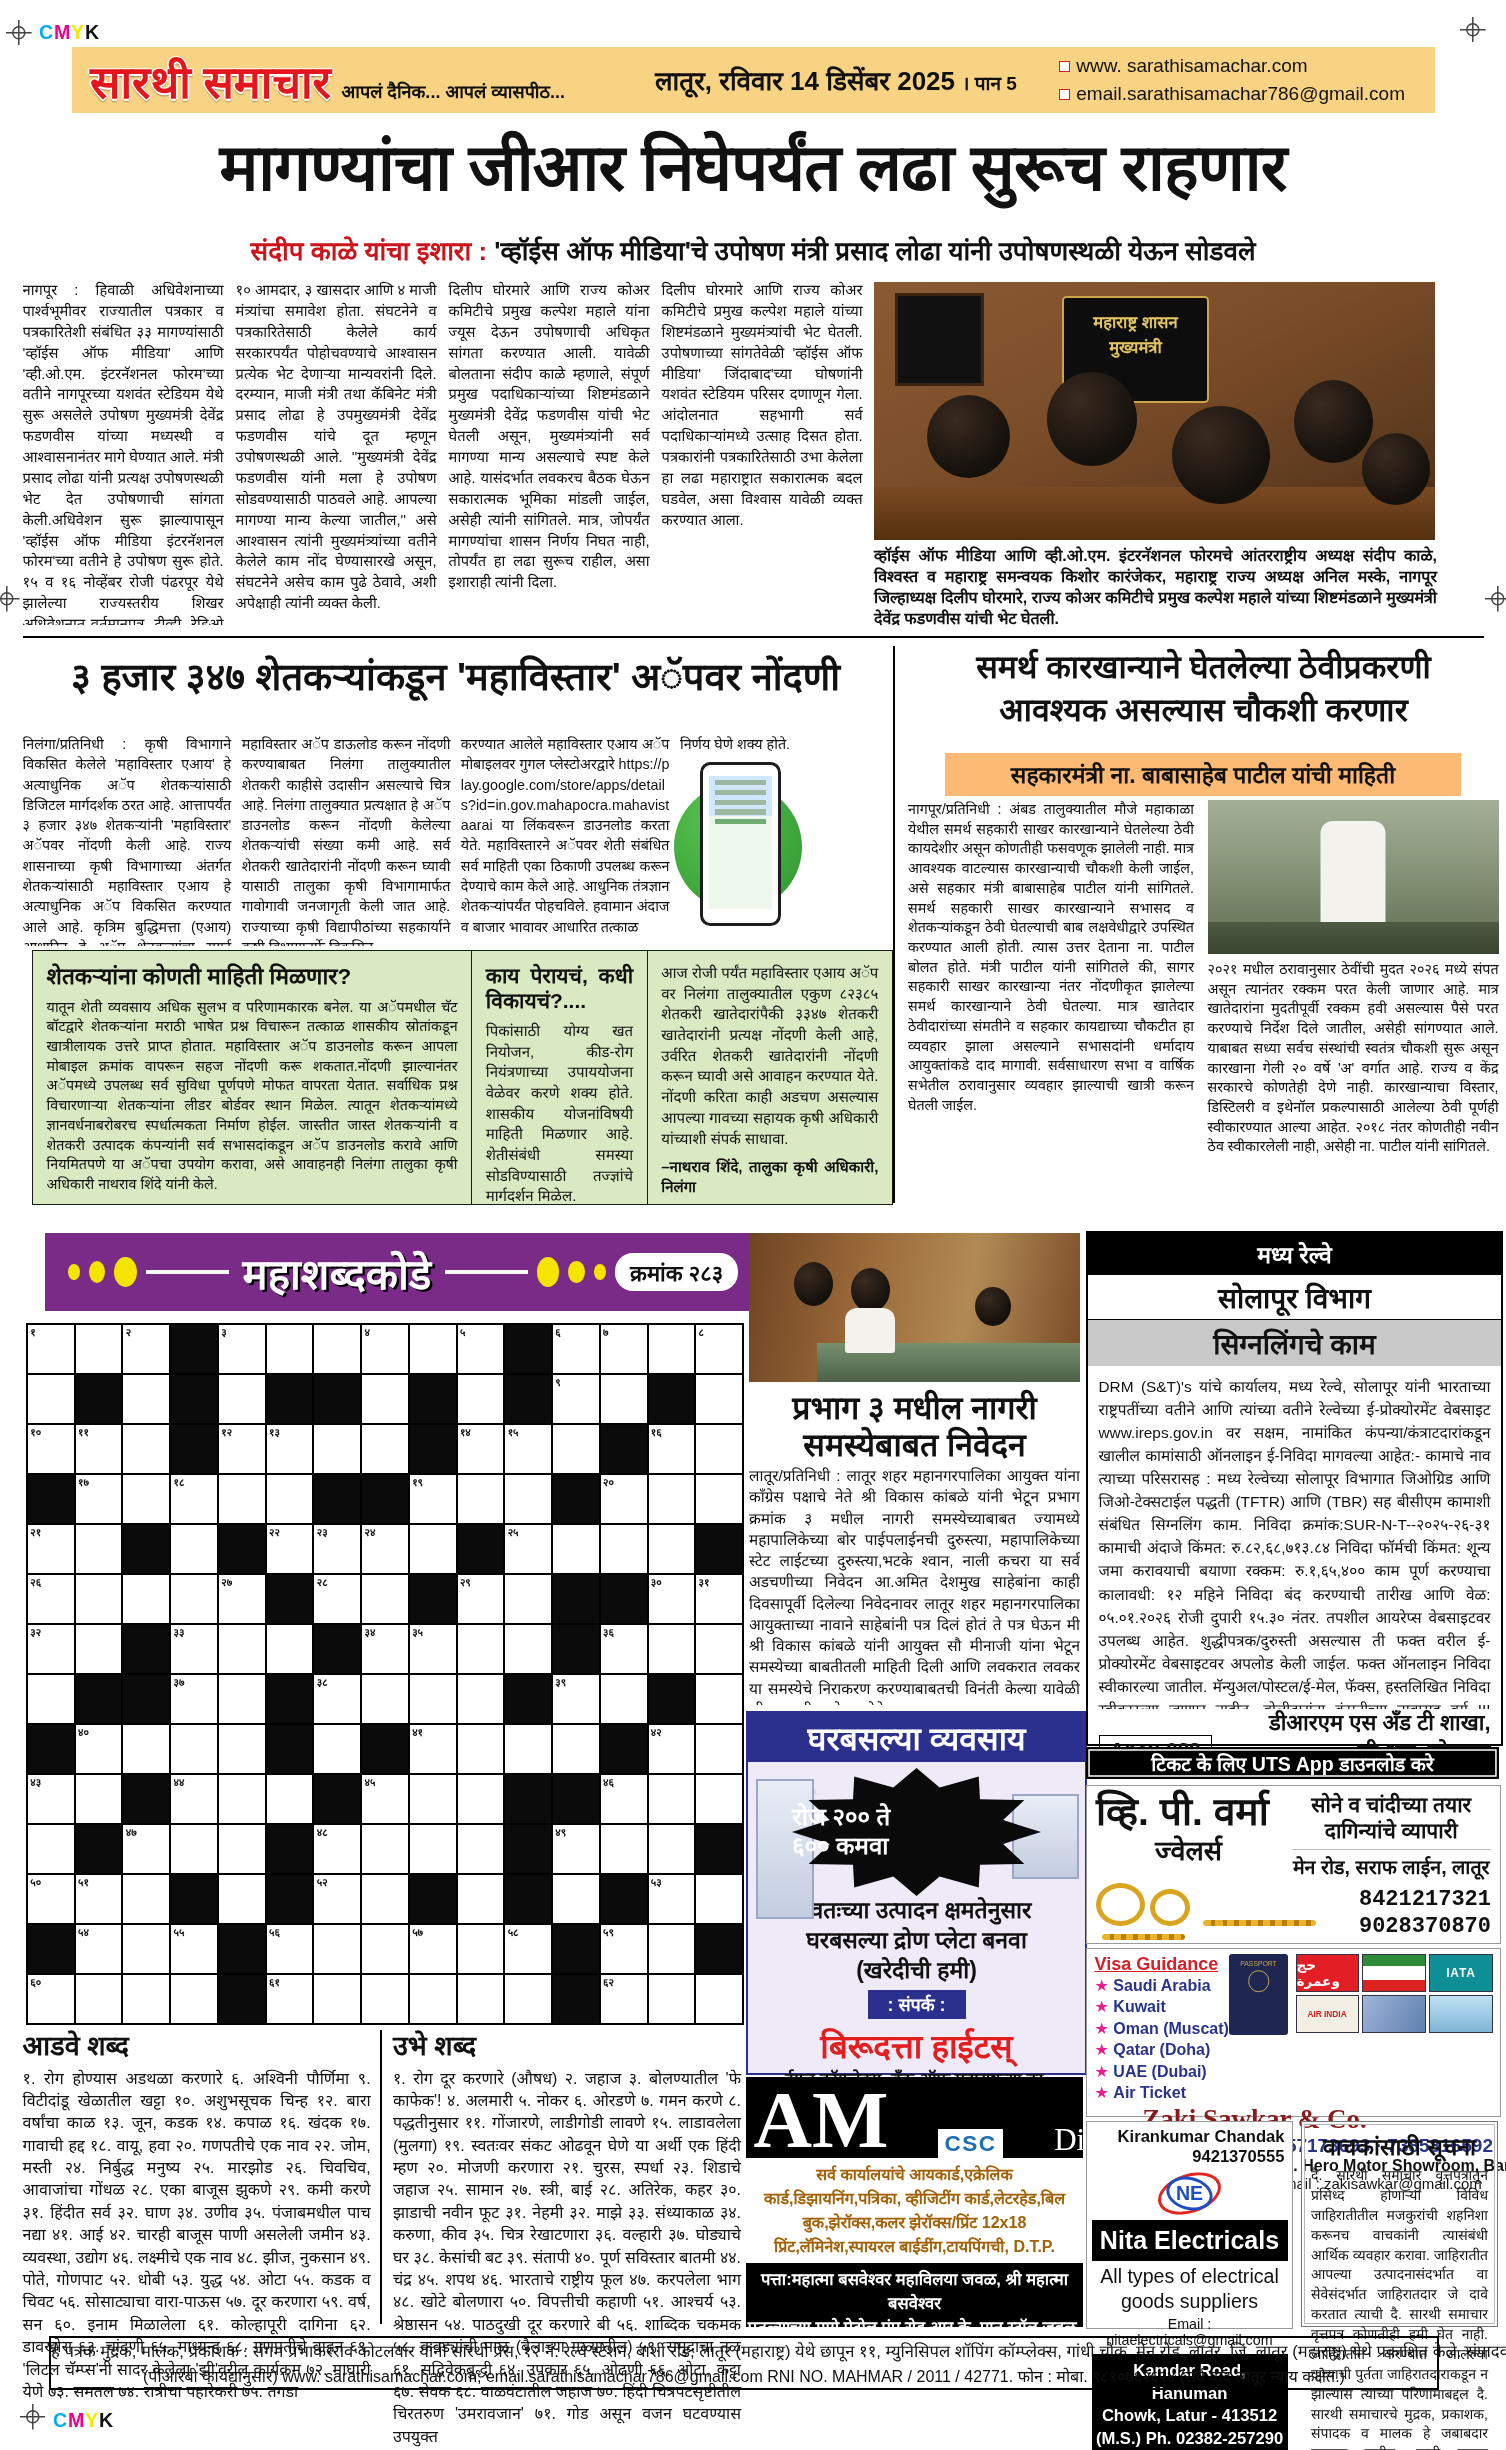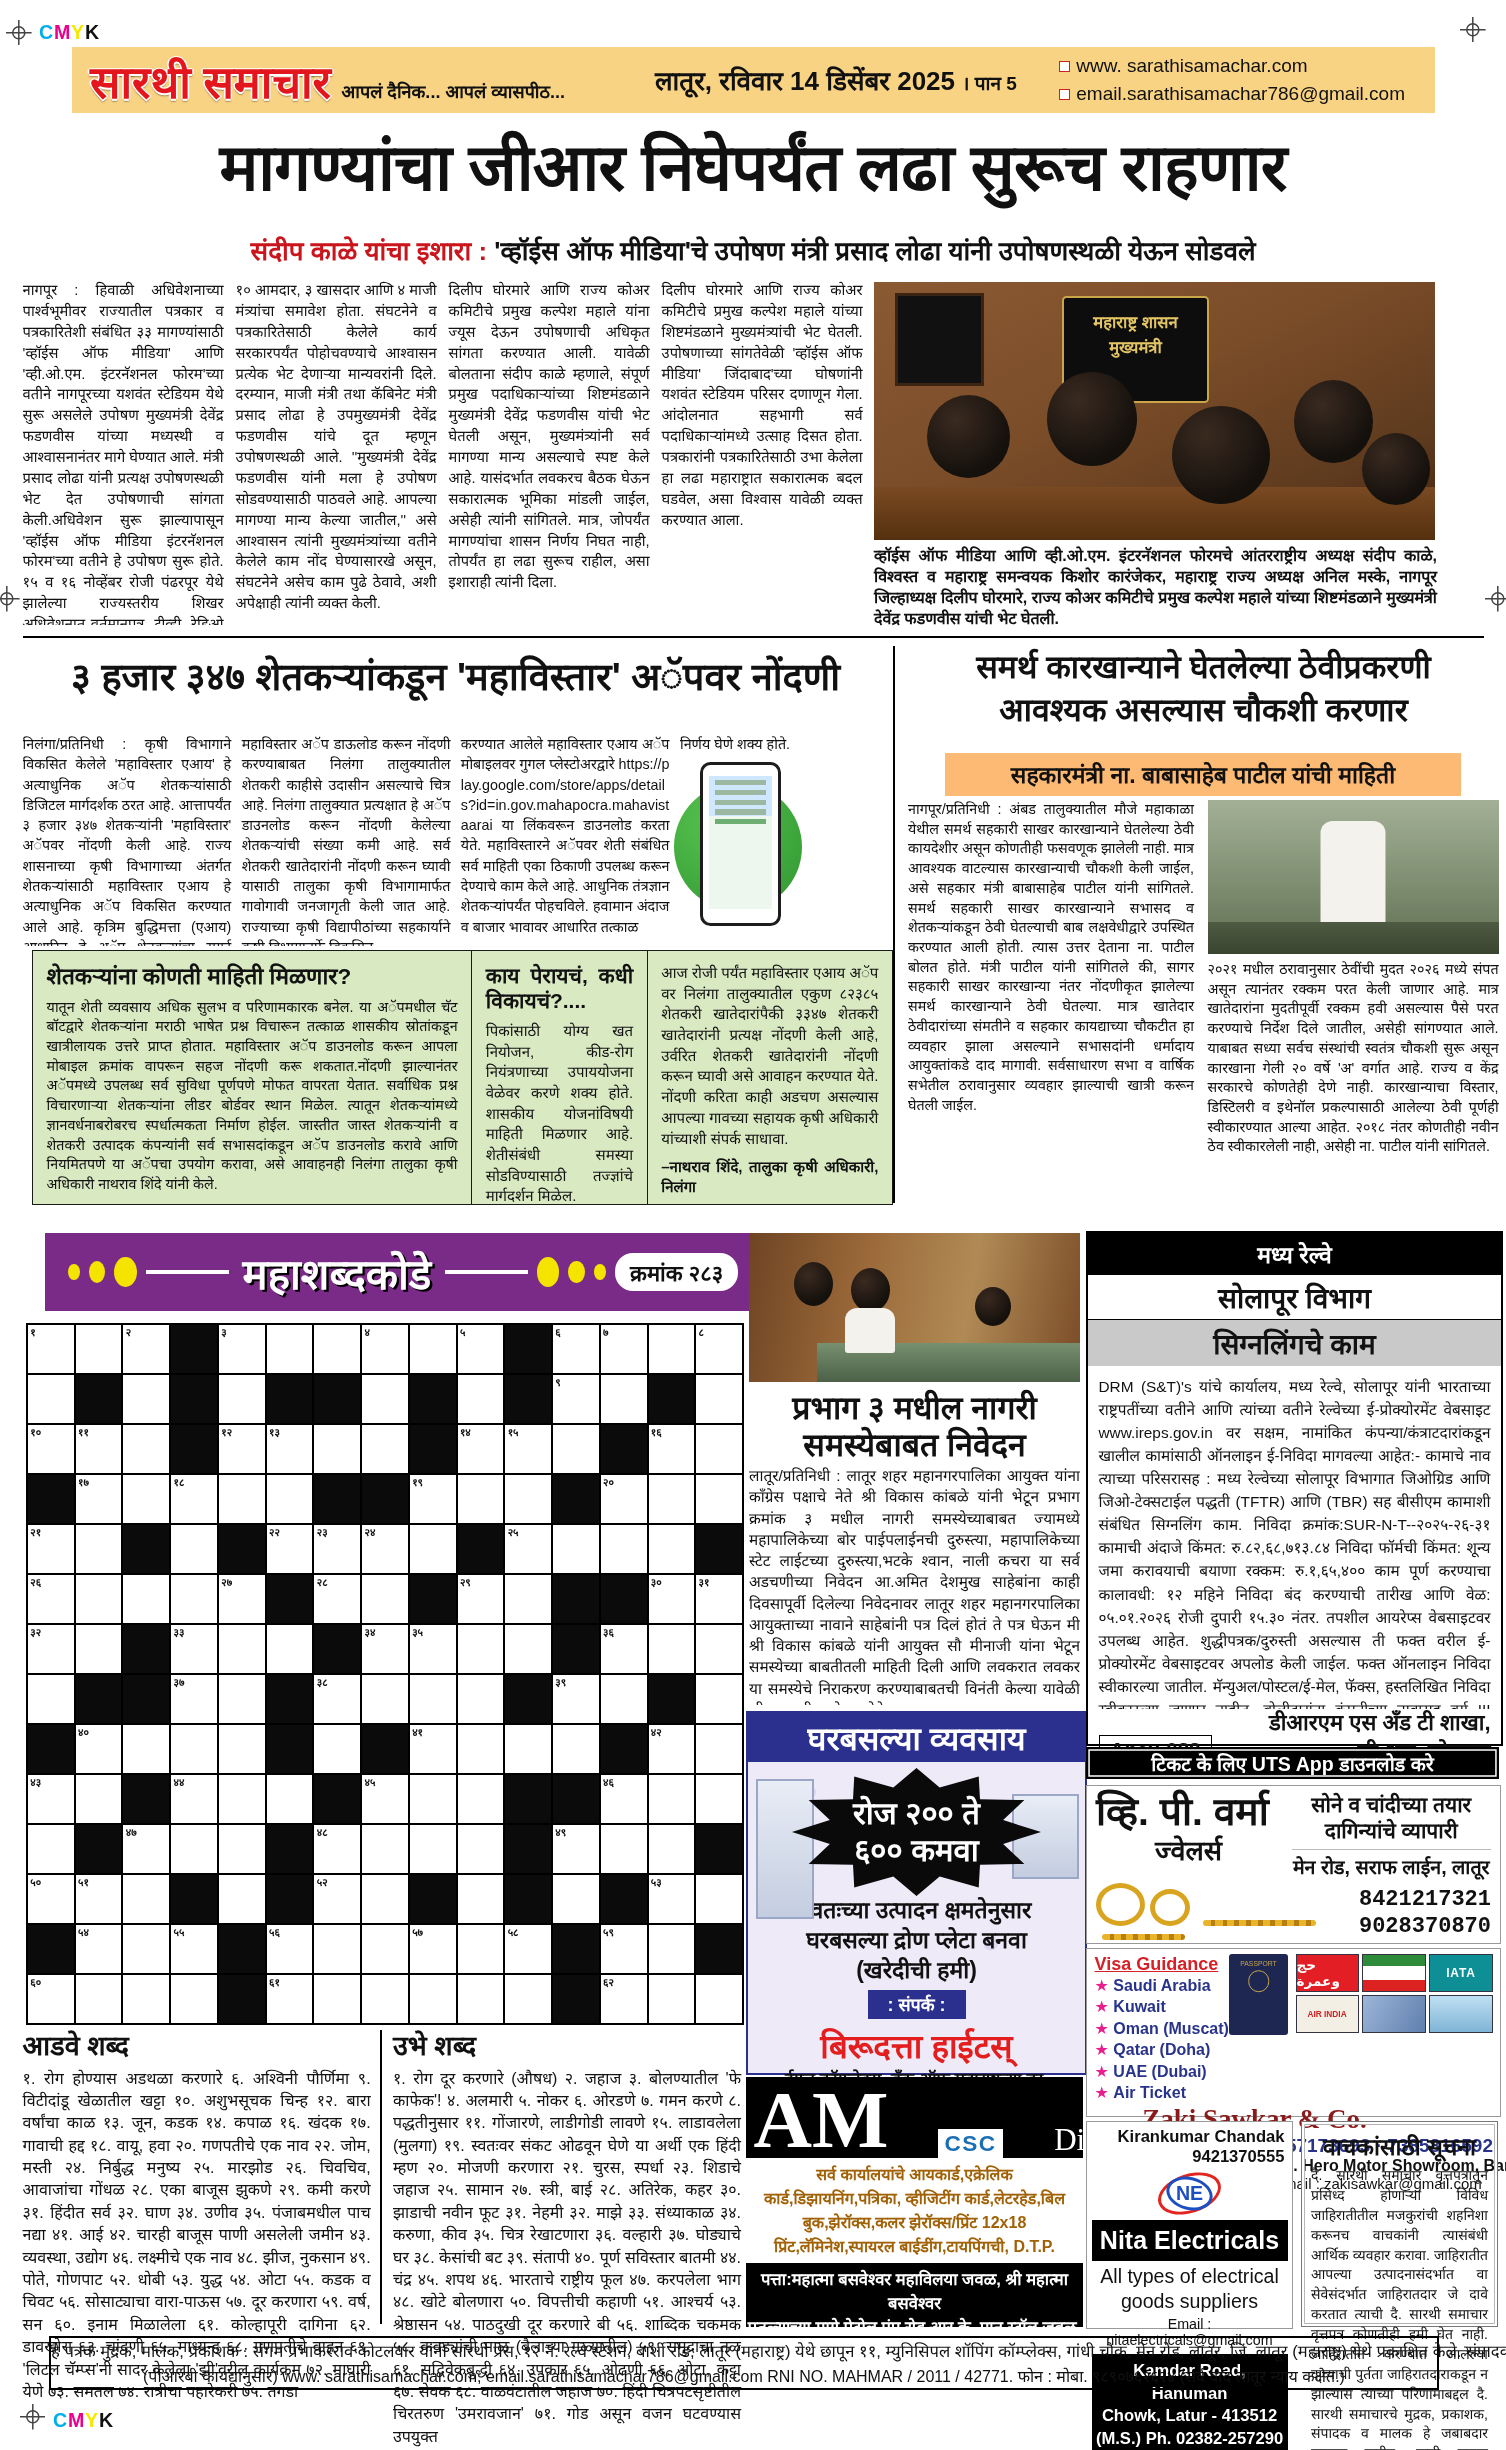--- a/index.html
+++ b/index.html
@@ -105,22 +105,22 @@
   .zk-c{font-size:15px;white-space:nowrap;}
   .plane{font-size:48px;color:#b03030;transform:rotate(-12deg);line-height:1;}
   
   .ghar{border:2.3px solid #2B2F8E;background:
         radial-gradient(circle at 18% 22%,rgba(110,100,190,.14) 0 6.8px,transparent 7.5px),
         radial-gradient(circle at 72% 64%,rgba(110,100,190,.14) 0 6.8px,transparent 7.5px),
         #EFEAF7;}
   .ghar .hd{background:#2B2F8E;color:#fff;font-size:32px;font-weight:bold;text-align:center;padding:3px 0;}
   .starb{position:relative;width:249px;height:128px;margin:6px auto 0 auto;}
   .starb svg{position:absolute;inset:0;width:100%;height:100%;}
-  .starb .tx{position:absolute;inset:0;display:flex;flex-direction:column;align-items:center;justify-content:center;
-             color:#fff;font-size:31px;font-weight:bold;line-height:1.2;}
+  .starb .tx{position:absolute;inset:0;display:flex;flex-direction:column;justify-content:center;
+             color:#fff;font-size:24px;font-weight:bold;line-height:1.2;}
   .ghar .l{font-size:23px;font-weight:bold;text-align:center;line-height:1.3;}
   .ghar .pill{display:block;width:98px;margin:4.5px auto;background:#2B2F8E;color:#fff;font-size:18px;font-weight:bold;text-align:center;padding:2.3px 0;}
   .ghar .brand{color:#E21E1E;font-size:33px;font-weight:bold;text-align:center;}
   .ghar .ad1{font-size:17.3px;font-weight:bold;text-align:center;line-height:1.35;}
   .ghar .blue{color:#2B2F8E;}
   .machine{position:absolute;border:2.3px solid #9aa7c7;background:linear-gradient(#e8edf6,#c4cde0);}
   
   .am{background:#000;color:#fff;}
   .am .top{display:flex;align-items:flex-end;padding:4.5px 7.5px 0 7.5px;gap:44px;}
   .am .big{font-family:"Liberation Serif","DejaVu Serif",serif;font-size:81px;line-height:.95;font-weight:bold;}

